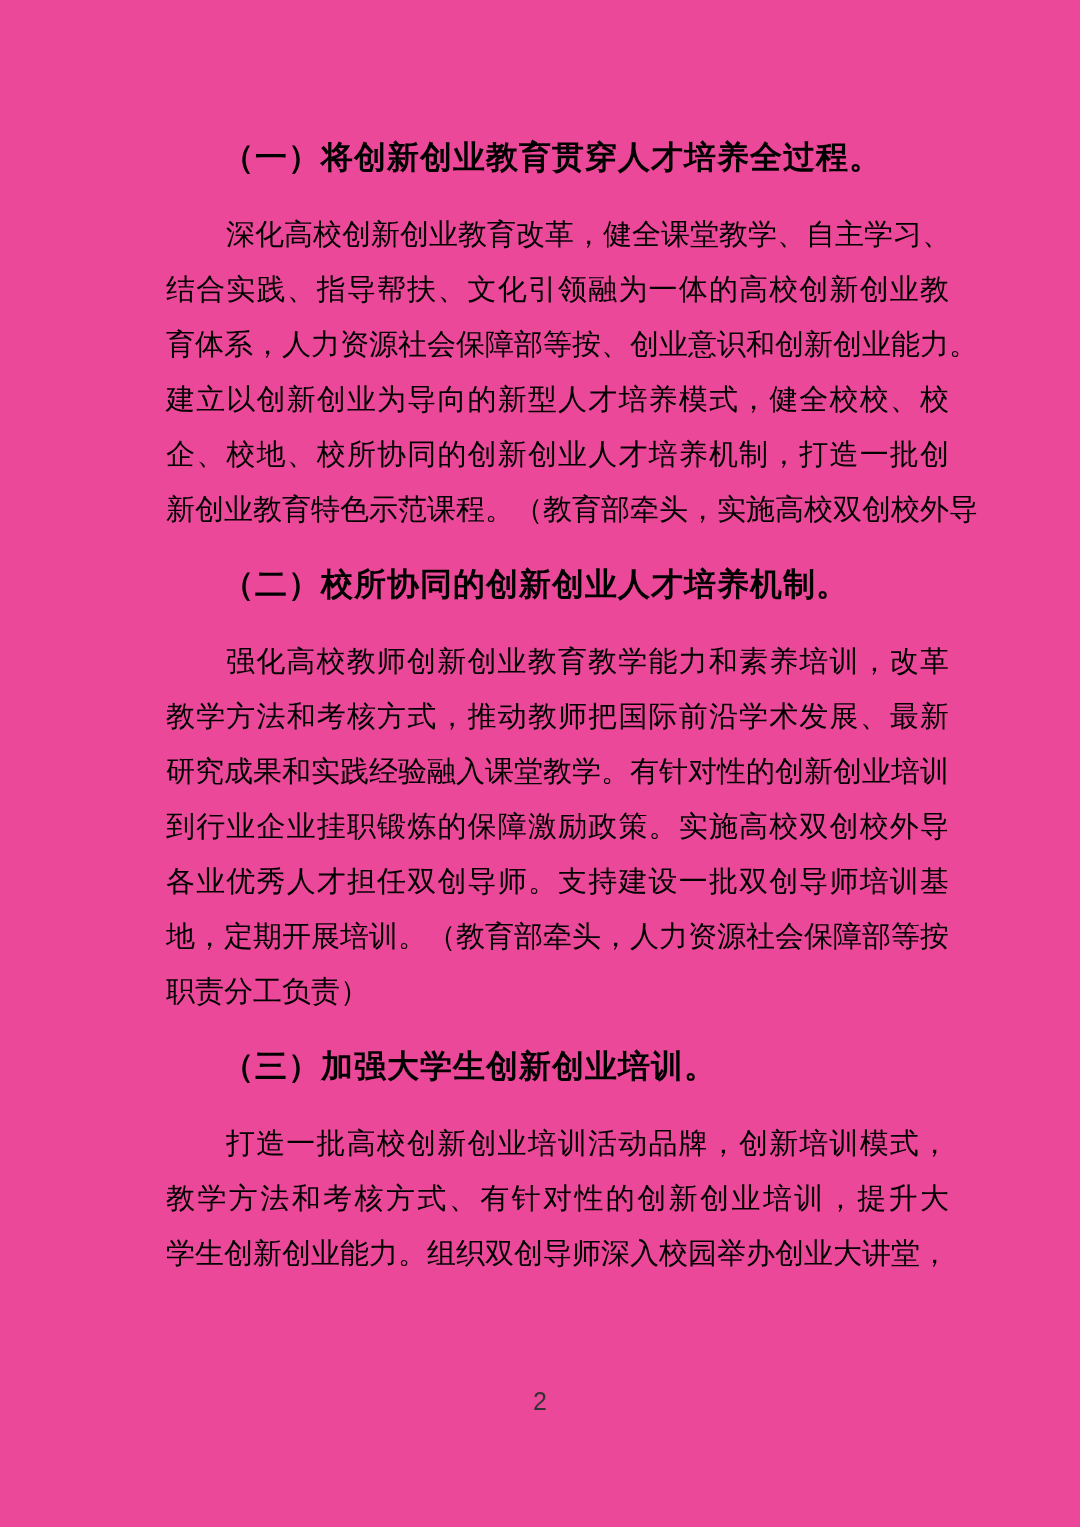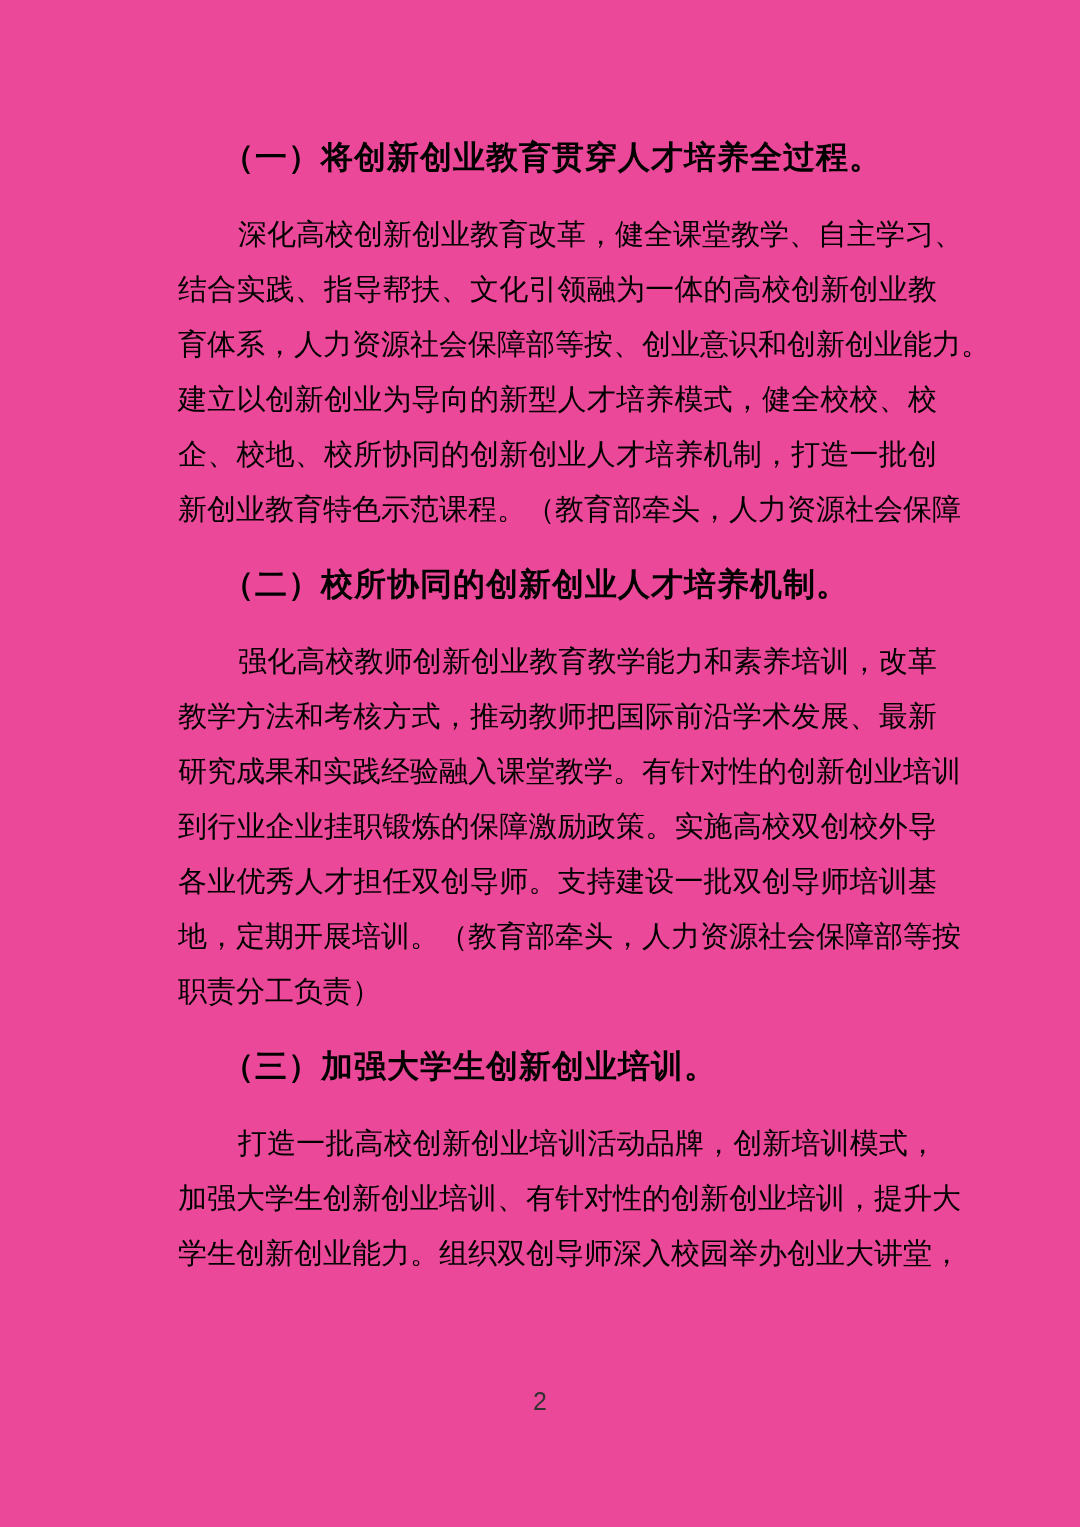--- a/index.html
+++ b/index.html
@@ -28,21 +28,21 @@
     line-height: 55px;
     margin: 20px 0 22px 0;
     text-indent: 60px;
     letter-spacing: 1px;
     white-space: nowrap;
   }
   .heading.first-heading {
     margin-top: 0;
   }
   .para {
-    margin: 16px;
+    margin: 4px;
   }
   .bl {
     font-size: 29px;
     line-height: 55px;
     text-align: justify;
     text-align-last: justify;
     white-space: nowrap;
     height: 55px;
   }
   .bl.indent {
@@ -69,37 +69,37 @@
 <div class="page">
   <div class="content">
 
     <div class="heading first-heading">（一）将创新创业教育贯穿人才培养全过程。</div>
     <div class="para">
       <div class="bl indent">深化高校创新创业教育改革，健全课堂教学、自主学习、</div>
       <div class="bl">结合实践、指导帮扶、文化引领融为一体的高校创新创业教</div>
       <div class="bl">育体系，人力资源社会保障部等按、创业意识和创新创业能力。</div>
       <div class="bl">建立以创新创业为导向的新型人才培养模式，健全校校、校</div>
       <div class="bl">企、校地、校所协同的创新创业人才培养机制，打造一批创</div>
-      <div class="bl">新创业教育特色示范课程。（教育部牵头，人力资源社会保障</div>
+      <div class="bl">新创业教育特色示范课程。（教育部牵头，实施高校双创校外导</div>
     </div>
 
     <div class="heading">（二）校所协同的创新创业人才培养机制。</div>
     <div class="para">
       <div class="bl indent">强化高校教师创新创业教育教学能力和素养培训，改革</div>
       <div class="bl">教学方法和考核方式，推动教师把国际前沿学术发展、最新</div>
       <div class="bl">研究成果和实践经验融入课堂教学。有针对性的创新创业培训</div>
       <div class="bl">到行业企业挂职锻炼的保障激励政策。实施高校双创校外导</div>
       <div class="bl">各业优秀人才担任双创导师。支持建设一批双创导师培训基</div>
       <div class="bl">地，定期开展培训。（教育部牵头，人力资源社会保障部等按</div>
       <div class="bl short">职责分工负责）</div>
     </div>
 
     <div class="heading">（三）加强大学生创新创业培训。</div>
     <div class="para">
       <div class="bl indent">打造一批高校创新创业培训活动品牌，创新培训模式，</div>
-      <div class="bl">加强大学生创新创业培训、有针对性的创新创业培训，提升大</div>
+      <div class="bl">教学方法和考核方式、有针对性的创新创业培训，提升大</div>
       <div class="bl">学生创新创业能力。组织双创导师深入校园举办创业大讲堂，</div>
     </div>
 
   </div>
 
   <div class="page-number">2</div>
 </div>
 
 </body></html>

